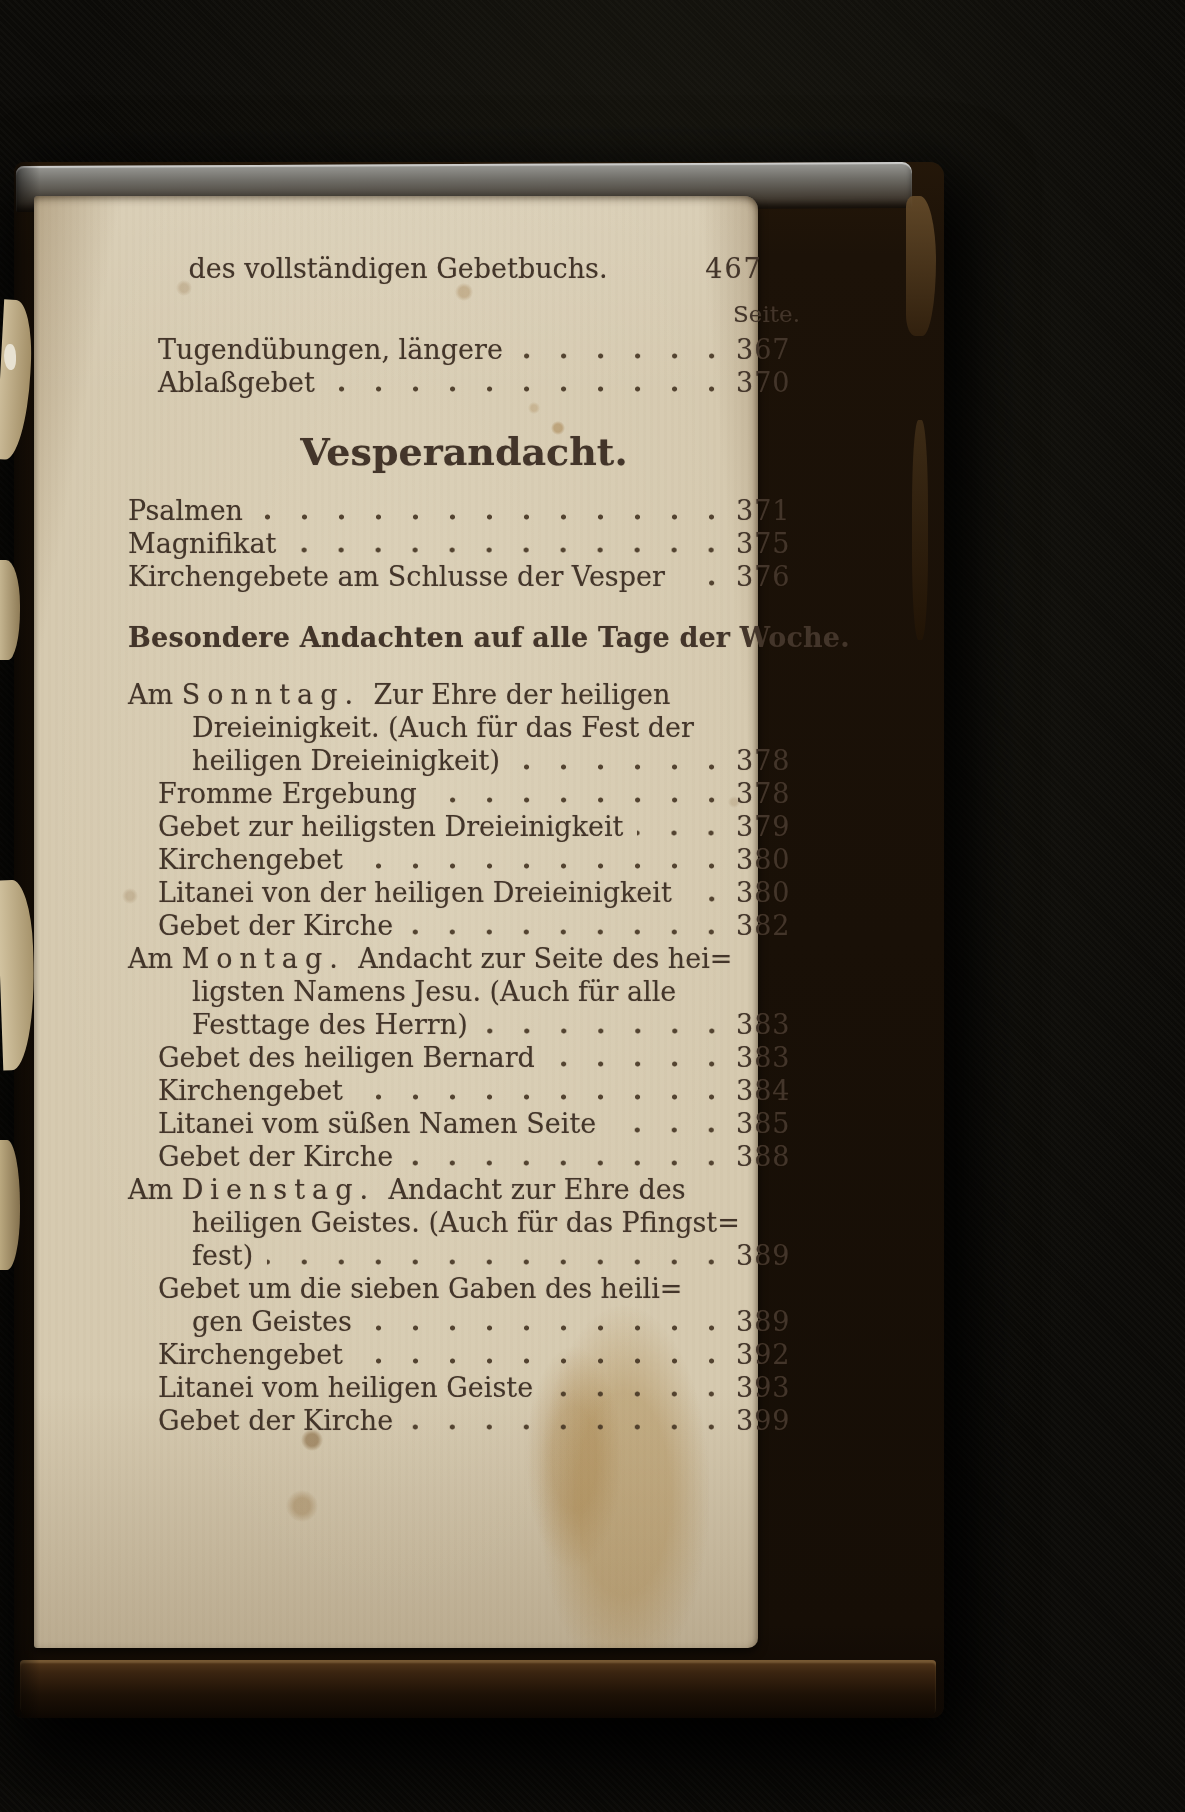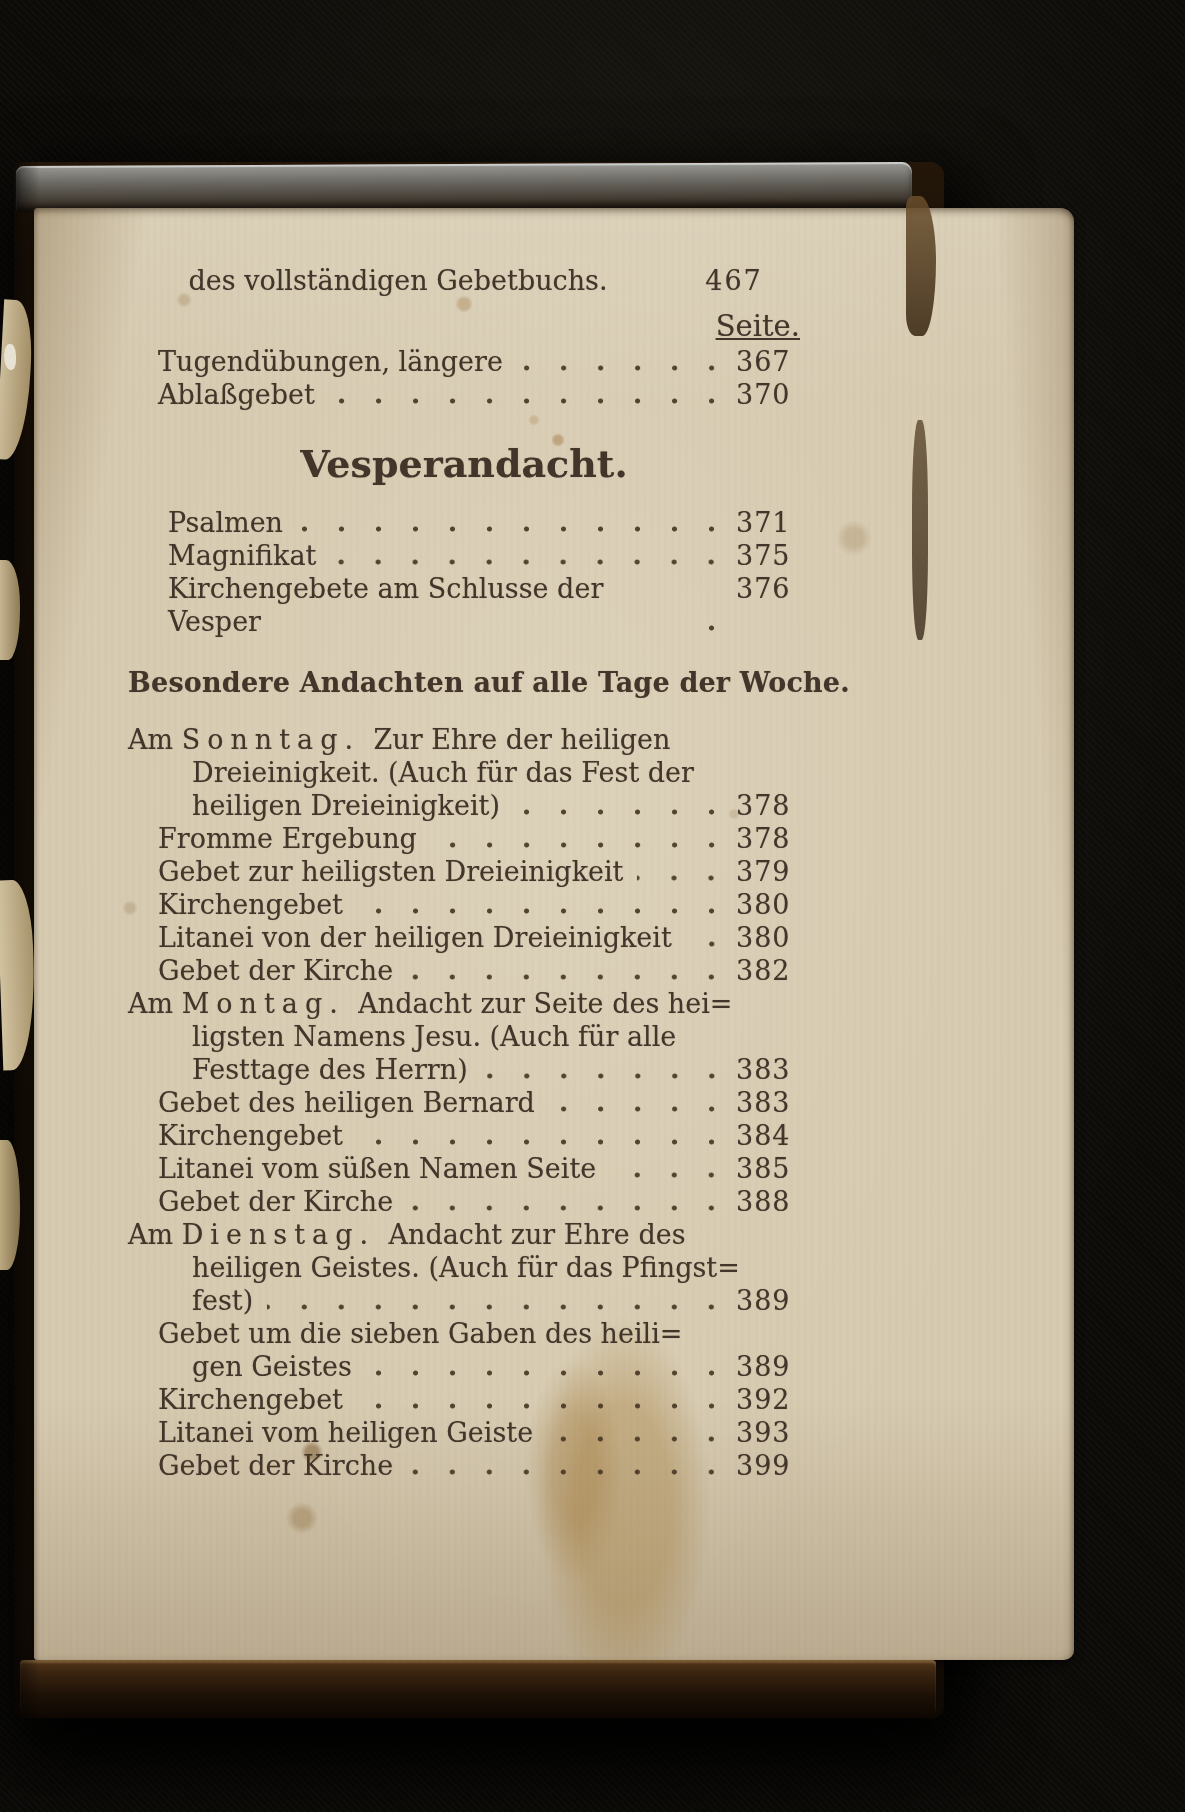--- a/index.html
+++ b/index.html
@@ -25,21 +25,21 @@
     box-shadow:inset 0 2px 1px rgba(255,255,255,.55), inset 0 -4px 6px rgba(0,0,0,.5);
     transform:rotate(-.25deg);
   }
   .bottom-edge{
     position:absolute;left:6px;bottom:0;width:916px;height:58px;
     background:linear-gradient(180deg,#54371b 0%,#3a2410 22%,#1d1106 60%,#0d0702 100%);
     border-radius:4px 4px 10px 12px;
     box-shadow:inset 0 3px 2px rgba(214,178,120,.28);
   }
   .page{
-    position:absolute;left:20px;top:46px;width:1040px;height:1452px;
+    position:absolute;left:20px;top:34px;width:724px;height:1452px;
     background-color:#d6cab0;
     background-image:
       linear-gradient(100deg, rgba(124,97,58,.38) 0%, rgba(0,0,0,0) 9%),
       linear-gradient(-95deg, rgba(116,90,56,.30) 0%, rgba(0,0,0,0) 7%),
       linear-gradient(180deg, rgba(255,255,248,.10) 0%, rgba(0,0,0,0) 14%, rgba(0,0,0,0) 82%, rgba(104,80,48,.25) 100%),
       radial-gradient(ellipse at 50% 40%, rgba(255,252,238,.16), rgba(0,0,0,0) 70%),
       repeating-linear-gradient(90deg, rgba(128,106,72,.028) 0 3px, rgba(0,0,0,0) 3px 7px);
     border-radius:4px 14px 10px 3px;
     box-shadow:inset 0 6px 8px -4px rgba(40,28,12,.55), inset -5px 0 9px -4px rgba(50,34,14,.5), 0 4px 10px rgba(0,0,0,.6);
   }
@@ -58,27 +58,27 @@
       radial-gradient(circle at 820px 330px, rgba(130,92,44,.20) 0 9px, rgba(0,0,0,0) 18px);
   }
   .content{
     position:absolute;left:94px;top:56px;width:672px;
     color:#43352a;font-size:27px;line-height:33px;
     text-shadow:0 0 1px rgba(62,48,34,.35);
   }
   .running-header{display:flex;align-items:baseline;margin-bottom:16px;}
   .rh-title{flex:1 1 auto;text-align:center;}
   .rh-page{flex:0 0 132px;text-align:center;letter-spacing:2px;}
-  .seite{text-align:right;font-size:29px;line-height:26px;margin-bottom:6px;text-decoration:underline;}
+  .seite{text-align:right;font-size:23px;line-height:26px;margin-bottom:6px;}
   .heading{font-weight:bold;}
   .heading.center{text-align:center;font-size:38px;margin:36px 0 26px;}
   .heading.left{font-size:27px;white-space:nowrap;margin:28px 0 24px;letter-spacing:.2px;}
   .line{display:flex;align-items:baseline;}
   .txt{white-space:pre-wrap;}
-  .ind-0{padding-left:0;margin-left:40px;}
+  .ind-0{padding-left:0;}
   .ind-1{padding-left:30px;}
   .ind-day{padding-left:0;}
   .ind-cont{padding-left:64px;}
   .spaced{letter-spacing:7px;}
   .leader{
     flex:1 1 auto;min-width:24px;height:14px;align-self:flex-end;margin:0 6px 3px 14px;
     background-image:radial-gradient(circle, rgba(72,56,38,.92) 2.1px, rgba(72,56,38,0) 2.9px);
     background-size:37px 14px;background-repeat:repeat-x;background-position:right center;
   }
   .pg{flex:0 0 64px;text-align:left;letter-spacing:1px;}

